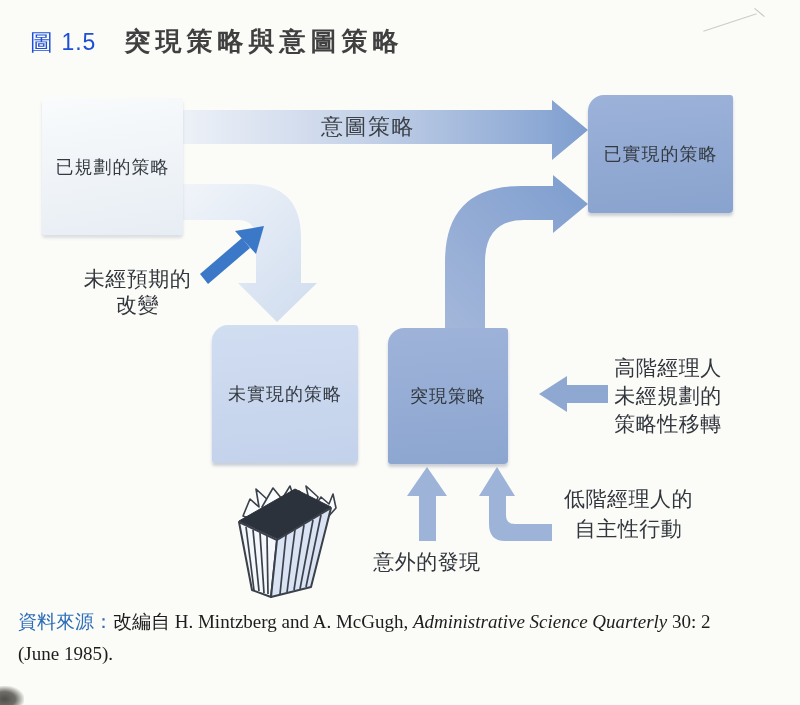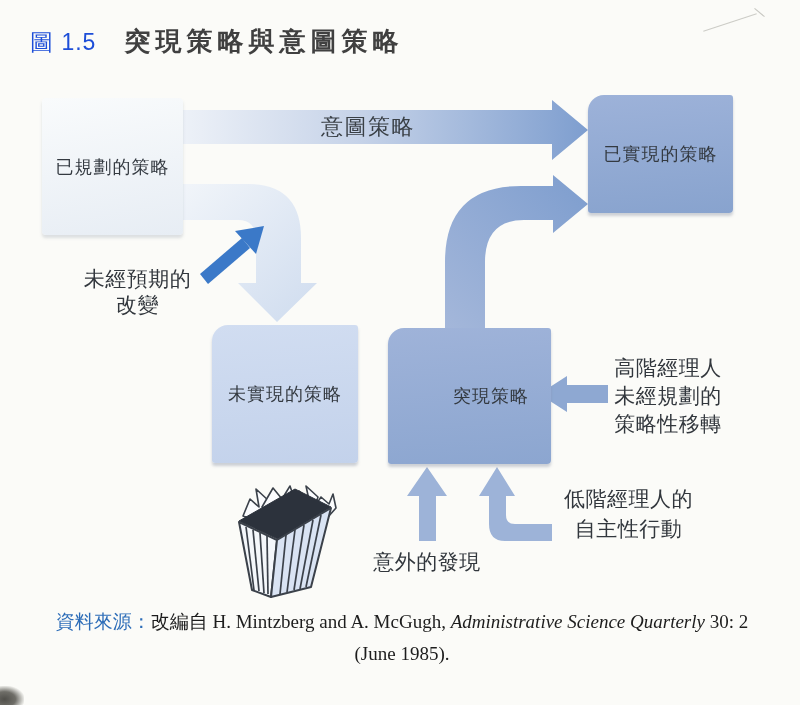--- a/index.html
+++ b/index.html
@@ -25,33 +25,33 @@
     font-family:Liberation Serif, serif;
   }
   .box-planned   { left:42px;  top:98px;  width:141px; height:137px;
                    background:linear-gradient(170deg,#f9fbfc,#e7edf4);
                    border-radius:4px; box-shadow:0 3px 3px rgba(150,158,172,0.30); }
   .box-realized  { left:588px; top:95px;  width:145px; height:118px;
                    background:linear-gradient(175deg,#9db2d9,#88a3ce); }
   .box-unrealized{ left:212px; top:325px; width:146px; height:138px;
                    background:linear-gradient(175deg,#d1ddf1,#c3d2eb); }
   .box-emergent  { left:388px; top:328px; width:120px; height:136px;
-                   background:linear-gradient(175deg,#9fb3d9,#8ca6d0);padding-left:43px; }
+                   background:linear-gradient(175deg,#9fb3d9,#8ca6d0); }
 
   .lbl { position:absolute; color:#32373d; font-size:21px; text-align:center; letter-spacing:0.5px; }
   .lbl-intended   { left:300px; top:112px; width:136px; font-size:22px; letter-spacing:1.5px; color:#3a4046; }
   .lbl-unexpected { left:60px;  top:266px; width:155px; line-height:26px; }
   .lbl-senior     { left:603px; top:354px; width:130px; line-height:28px; }
   .lbl-discovery  { left:352px; top:548px; width:150px; }
   .lbl-junior     { left:556px; top:484px; width:145px; line-height:30px; }
 
   
   .source {
     position:absolute; left:18px; top:606px; width:768px;
-    font-family:"Liberation Serif", serif; font-size:19px; line-height:32px; color:#1d1d1d;text-align:center;
+    font-family:"Liberation Serif", serif; font-size:19px; line-height:32px; color:#1d1d1d;
   }
   .source .src-label { color:#2d6db8; }
 
   
   .smudge {
     position:absolute; left:-6px; top:686px; width:30px; height:22px;
     background:radial-gradient(ellipse at 35% 60%, #504f4a 0%, #6f6e68 40%, rgba(200,200,195,0) 75%);
   }
   .scratch {
     position:absolute; left:702px; top:22px; width:56px; height:0;

